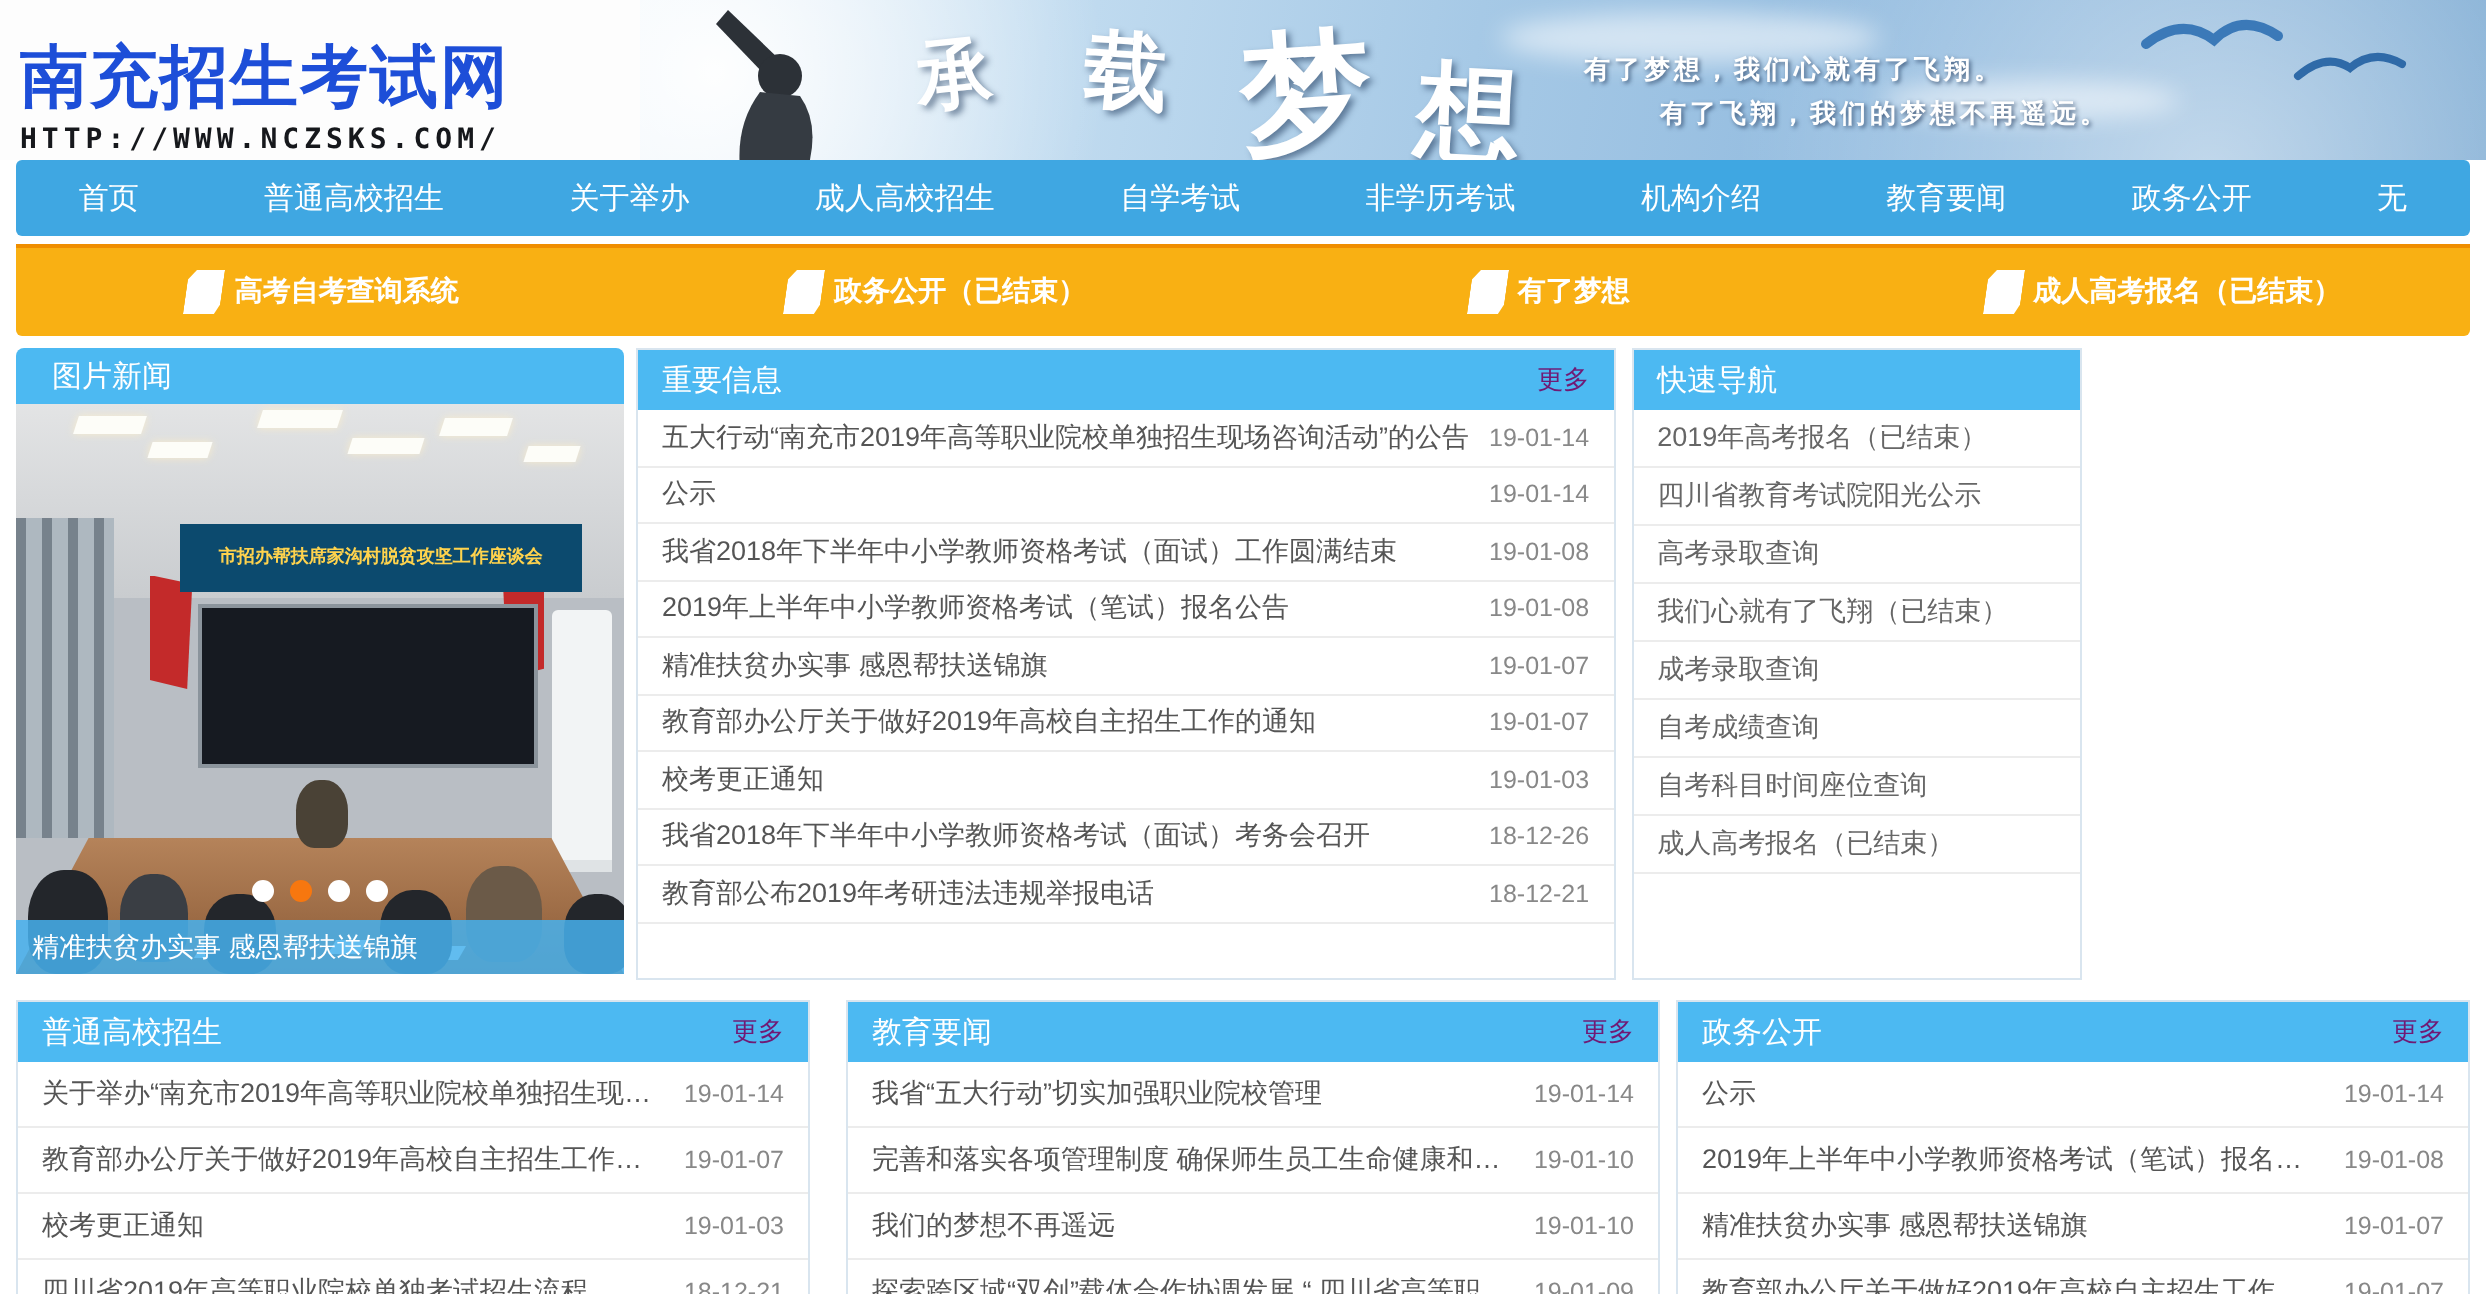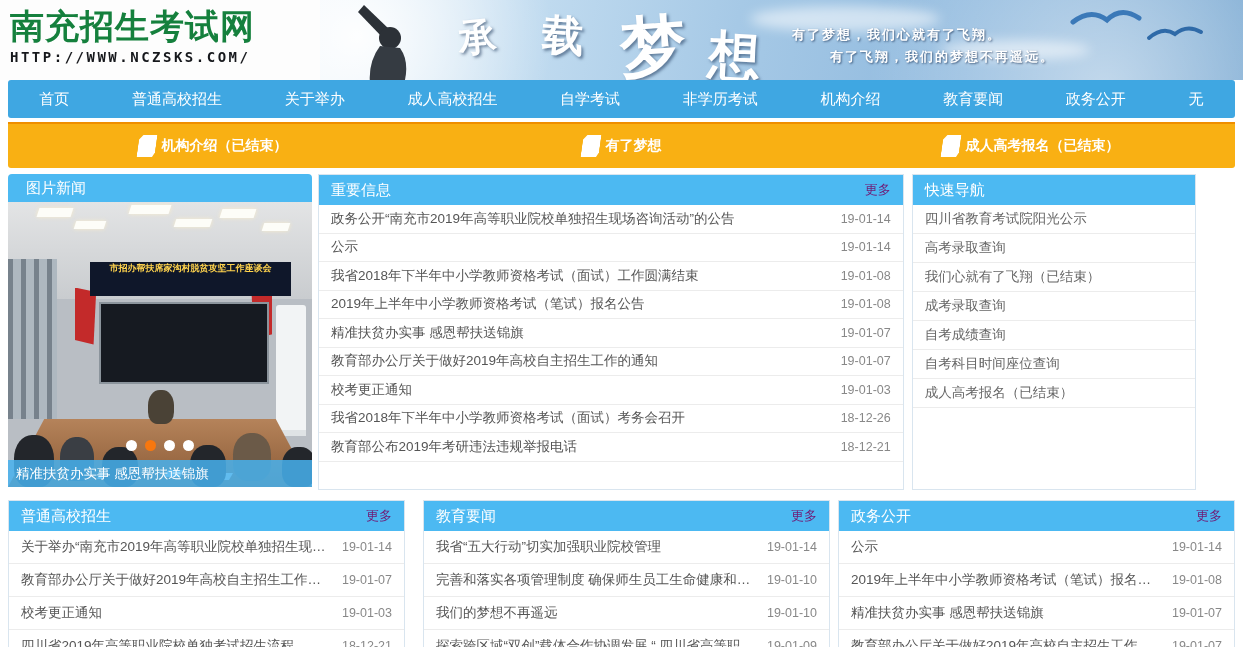--- a/index.html
+++ b/index.html
@@ -4,21 +4,21 @@
 <style>
   * { margin:0; padding:0; box-sizing:border-box; }
   body { background:#fff; }
   .page {
     position:relative; width:1243px; height:647px; overflow:hidden;
     background:#fff; font-family:"Liberation Sans", sans-serif;
   }
   
   .header { position:relative; width:100%; height:80px; background:#fff; }
   .logo-area { position:absolute; left:0; top:0; width:320px; height:80px; background:#fdfdfd; padding:6px 0 0 10px; }
-  .logo-title { font-size:34px; font-weight:bold; color:#15803d; letter-spacing:1px; line-height:40px; }
+  .logo-title { font-size:34px; font-weight:bold; color:#1d4ed8; letter-spacing:1px; line-height:40px;margin-top:13px; }
   .logo-url { font-family:"DejaVu Sans Mono", monospace; font-weight:bold; font-size:14px; color:#16181c; letter-spacing:2.5px; margin-top:3px; }
   .banner {
     position:absolute; left:320px; top:0; right:0; height:80px; overflow:hidden;
     background:
       radial-gradient(circle at 4% 45%, rgba(255,255,255,.95) 0%, rgba(255,255,255,0) 22%),
       radial-gradient(circle at 85% 110%, rgba(255,255,255,.5) 0%, rgba(255,255,255,0) 30%),
       linear-gradient(100deg, #e9f3fa 0%, #c2dcf0 22%, #a6c9e6 45%, #8fb9de 70%, #7aa9d2 100%);
   }
   .cloud { position:absolute; background:rgba(255,255,255,.55); border-radius:50%; filter:blur(6px); }
   .cloud1 { width:190px; height:26px; left:430px; top:6px; }
@@ -47,21 +47,21 @@
     border-top:2px solid #ef8e00; border-radius:0 0 3px 3px;
     display:flex; align-items:center;
   }
   .quick-link { flex:1; display:flex; align-items:center; justify-content:center; gap:4px; color:#fff; font-size:14px; font-weight:bold; text-decoration:none; cursor:pointer; }
   .book-icon {
     display:inline-block; width:18px; height:22px; background:#fff; margin-right:2px;
     clip-path:polygon(22% 0, 100% 0, 100% 78%, 86% 100%, 0 100%, 0 22%);
     transform:skewX(-8deg);
   }
   
-  .main-row { position:absolute; left:8px; top:174px; width:1188px; display:flex; }
+  .main-row { position:absolute; left:8px; top:174px; width:1033px; display:flex; }
   .panel { background:#fff; border:1px solid #d9e5ef; }
   .panel-head {
     height:30px; background:var(--header-blue, #4cb9f2);
     color:#fff; display:flex; align-items:center; justify-content:space-between;
     padding:0 12px; font-size:15px;
   }
   .more { color:#701a75; font-size:13px; text-decoration:none; cursor:pointer; }
   .news-list { list-style:none; }
   .news-list li { display:flex; align-items:center; justify-content:space-between; padding:0 12px; border-bottom:1px solid #ececec; }
   .news-list .t { color:#555; font-size:13.5px; text-decoration:none; cursor:pointer; overflow:hidden; white-space:nowrap; text-overflow:ellipsis; }
@@ -72,21 +72,21 @@
   .photo { position:relative; width:304px; height:285px; overflow:hidden; background:#b9bec4; cursor:pointer; }
   .ceiling { position:absolute; left:0; top:0; right:0; height:34%; background:linear-gradient(#e3e4e5, #c9cccf); }
   .lightp { position:absolute; background:#fdfdf8; box-shadow:0 0 4px rgba(255,240,200,.8); transform:skewX(-18deg); }
   .lp1 { left:10%; top:6%;  width:34px; height:9px; }
   .lp2 { left:40%; top:3%;  width:40px; height:9px; }
   .lp3 { left:70%; top:7%;  width:34px; height:9px; }
   .lp4 { left:22%; top:20%; width:30px; height:8px; }
   .lp5 { left:55%; top:18%; width:36px; height:8px; }
   .lp6 { left:84%; top:22%; width:26px; height:8px; }
   .win { position:absolute; left:0; top:20%; width:16%; height:56%; background:repeating-linear-gradient(90deg,#77828c 0 5px,#aeb8c0 5px 13px); }
-  .redbanner { position:absolute; left:27%; top:21%; width:66%; height:12%; background:#0f172a; display:flex; align-items:flex-start; justify-content:center; }
+  .redbanner { position:absolute; left:27%; top:21%; width:66%; height:12%; background:#0c4a6e; display:flex; align-items:center; justify-content:center; }
   .redbanner span { color:#ffd34d; font-size:9px; font-weight:bold; white-space:nowrap; }
   .screen { position:absolute; left:30%; top:35%; width:56%; height:29%; background:#161a21; border:2px solid #8b949c; }
   .ac { position:absolute; right:2%; top:36%; width:10%; height:46%; background:#f2f4f5; border-radius:3px 3px 0 0; box-shadow:inset 0 -6px 0 #dfe3e5; }
   .flag { position:absolute; width:7%; height:20%; background:#c32a2a; }
   .flagL { left:22%; top:30%; clip-path:polygon(0 0,100% 8%,88% 100%,0 92%); }
   .flagR { right:13%; top:28%; clip-path:polygon(0 8%,100% 0,100% 92%,12% 100%); }
   .table { position:absolute; bottom:0; left:0; right:0; height:24%; background:linear-gradient(#b5835a,#8a5a36); clip-path:polygon(12% 0,88% 0,100% 100%,0 100%); }
   .paper { position:absolute; background:#f5f5f0; width:16px; height:7px; transform:skewX(-30deg); }
   .pp1 { left:30%; bottom:12%; } .pp2 { left:52%; bottom:15%; } .pp3 { left:68%; bottom:10%; }
   .person { position:absolute; background:#23262b; border-radius:45% 45% 35% 35%; }
@@ -166,24 +166,28 @@
 
       <a>教育要闻</a>
 
       <a>政务公开</a>
 
       <a>无</a>
     </nav>
 
   <div class="quickbar">
 
-
       <a class="quick-link">
         <span class="book-icon"></span>
-        <span>机构介绍（已结束）</span>
+        <span>高考自考查询系统</span>
+      </a>
+
+      <a class="quick-link">
+        <span class="book-icon"></span>
+        <span>政务公开（已结束）</span>
       </a>
 
       <a class="quick-link">
         <span class="book-icon"></span>
         <span>有了梦想</span>
       </a>
 
       <a class="quick-link">
         <span class="book-icon"></span>
         <span>成人高考报名（已结束）</span>
@@ -236,21 +240,21 @@
     </section>
 
     <section class="panel info-panel">
       <div class="panel-head">
         <span>重要信息</span>
         <a class="more">更多</a>
       </div>
       <ul class="news-list">
 
           <li>
-            <a class="t">政务公开“南充市2019年高等职业院校单独招生现场咨询活动”的公告</a>
+            <a class="t">五大行动“南充市2019年高等职业院校单独招生现场咨询活动”的公告</a>
             <span class="d">19-01-14</span>
           </li>
 
           <li>
             <a class="t">公示</a>
             <span class="d">19-01-14</span>
           </li>
 
           <li>
             <a class="t">我省2018年下半年中小学教师资格考试（面试）工作圆满结束</a>
@@ -289,20 +293,23 @@
           </li>
         </ul>
     </section>
 
     <section class="panel qnav-panel">
       <div class="panel-head">
         <span>快速导航</span>
       </div>
       <ul class="qnav-list">
 
+          <li>
+            <a>2019年高考报名（已结束）</a>
+          </li>
 
           <li>
             <a>四川省教育考试院阳光公示</a>
           </li>
 
           <li>
             <a>高考录取查询</a>
           </li>
 
           <li>

